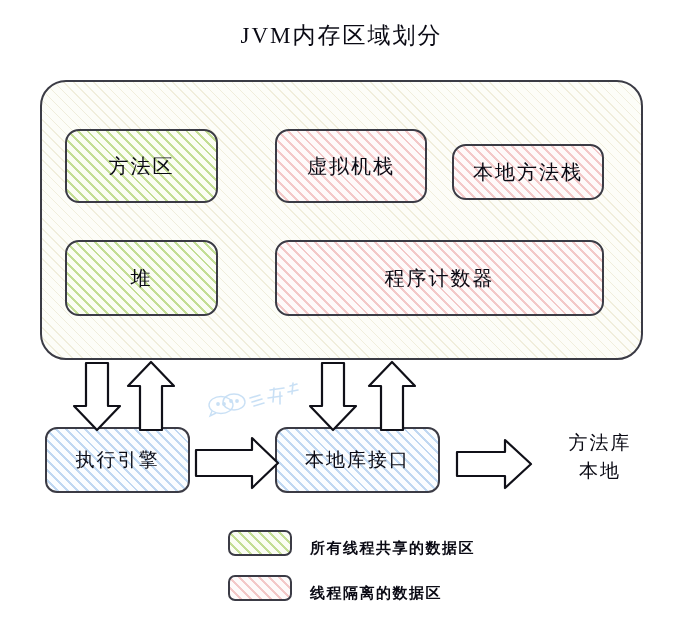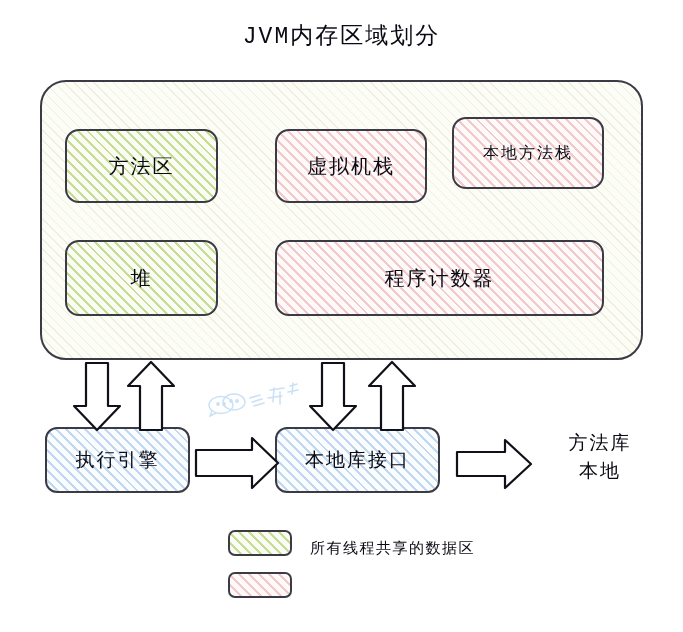--- a/index.html
+++ b/index.html
@@ -19,21 +19,21 @@
   }
 
   
   .diagram-title {
     position: absolute;
     left: 0;
     top: 20px;
     width: 683px;
     text-align: center;
     font-size: 23px;
-    font-family: Liberation Mono, monospace;
+    font-family: Liberation Serif, serif;
     color: #0a0a14;
     letter-spacing: 2px;
     font-weight: 500;
   }
 
   
   .hbox {
     position: absolute;
     box-sizing: border-box;
     border: 2px solid #3b3b45;
@@ -92,21 +92,21 @@
     top: 80px;
     width: 603px;
     height: 280px;
     border-radius: 26px;
     border-width: 2px;
   }
 
   
   #region-method-area { left: 65px;  top: 129px; width: 153px; height: 74px; font-size: 20px; }
   #region-vm-stack    { left: 275px; top: 129px; width: 152px; height: 74px; font-size: 20px; }
-  #region-native-stack{ left: 452px; top: 117px; width: 152px; height: 72px; font-size: 16px; }
+  #region-native-stack{ left: 452px; top: 144px; width: 152px; height: 56px; font-size: 20px; }
   #region-heap        { left: 65px;  top: 240px; width: 153px; height: 76px; font-size: 20px; }
   #region-pc-counter  { left: 275px; top: 240px; width: 329px; height: 76px; font-size: 20px; }
 
   
   #box-exec-engine {
     left: 45px; top: 427px; width: 145px; height: 66px;
     font-size: 19px; border-radius: 12px;
   }
   #box-native-interface {
     left: 275px; top: 427px; width: 165px; height: 66px;
@@ -166,21 +166,21 @@
     box-sizing: border-box;
     border: 2px solid #3b3b45;
     border-radius: 7px;
   }
   .legend-text {
     margin-left: 18px;
     font-size: 15px;
     font-family: "DejaVu Sans", sans-serif;
     color: #0a0a14;
     letter-spacing: 1.5px;
-    font-weight: 400;
+    font-weight: 700;
     white-space: nowrap;
     margin-top: 12px;
   }
 </style>
 </head>
 <body>
 
 <div id="canvas">
 
   <div class="diagram-title">JVM内存区域划分</div>
@@ -245,15 +245,16 @@
     </g>
   </svg>
 
   <div class="legend-row" id="legend-shared">
     <div class="legend-swatch hatch-green"></div>
     <div class="legend-text">所有线程共享的数据区</div>
   </div>
 
   <div class="legend-row" id="legend-isolated">
     <div class="legend-swatch hatch-pink"></div>
+    <div class="legend-text">线程隔离的数据区</div>
   </div>
 
 </div>
 
 </body></html>

